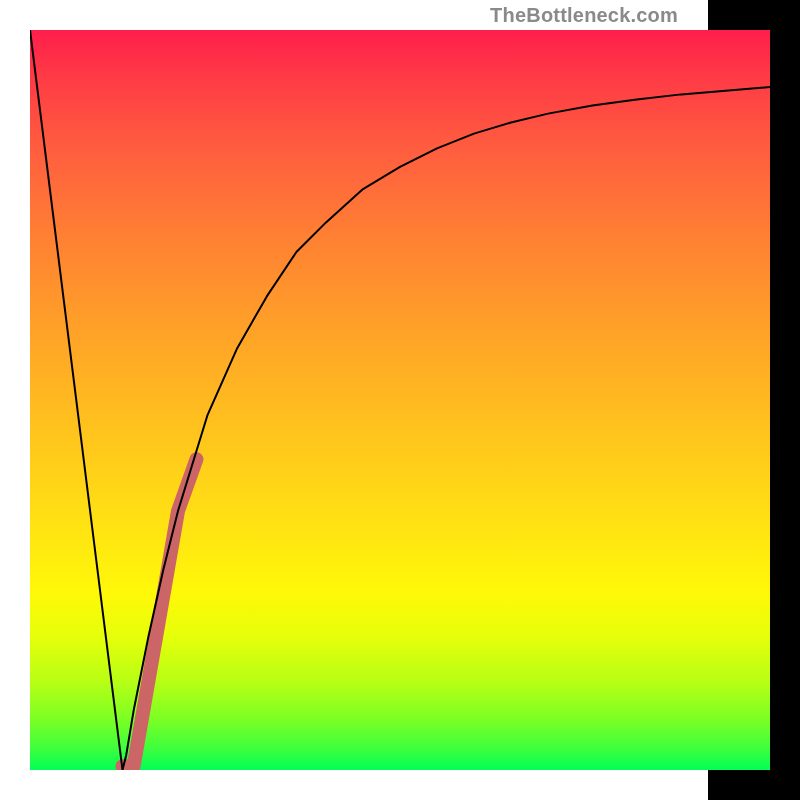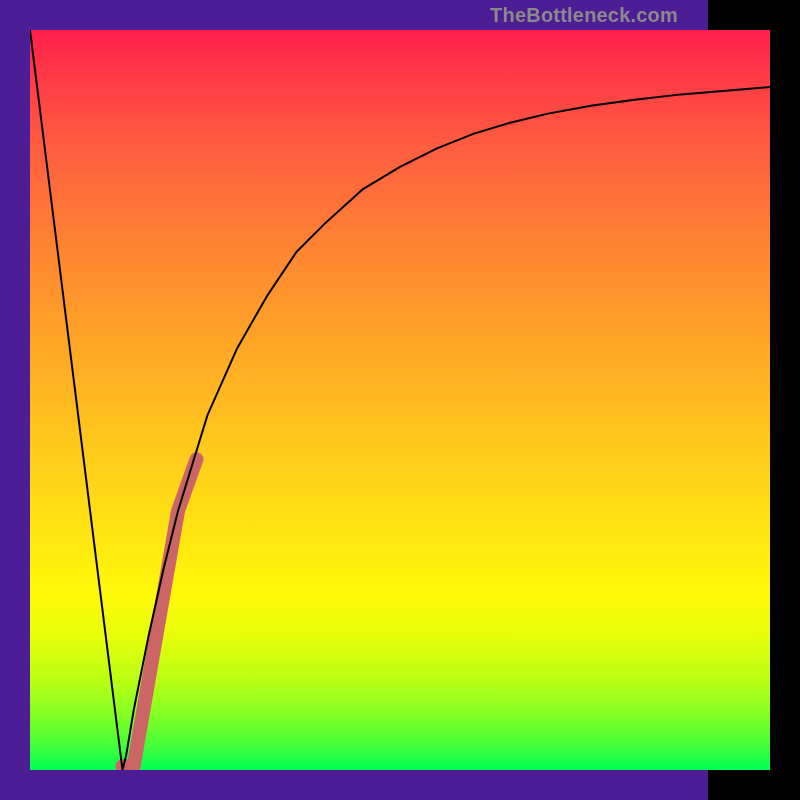--- a/index.html
+++ b/index.html
@@ -9,21 +9,21 @@
     height: 800px;
     background: #000;
     overflow: hidden;
   }
   .frame {
     position: absolute;
     left: 0;
     top: 0;
     width: 708px;
     height: 800px;
-    background: #4c1d95;
+    background: #ffffff;
   }
   .plot {
     position: absolute;
     left: 30px;
     top: 30px;
     width: 740px;
     height: 740px;
     overflow: hidden;
   }
   .gradient {

